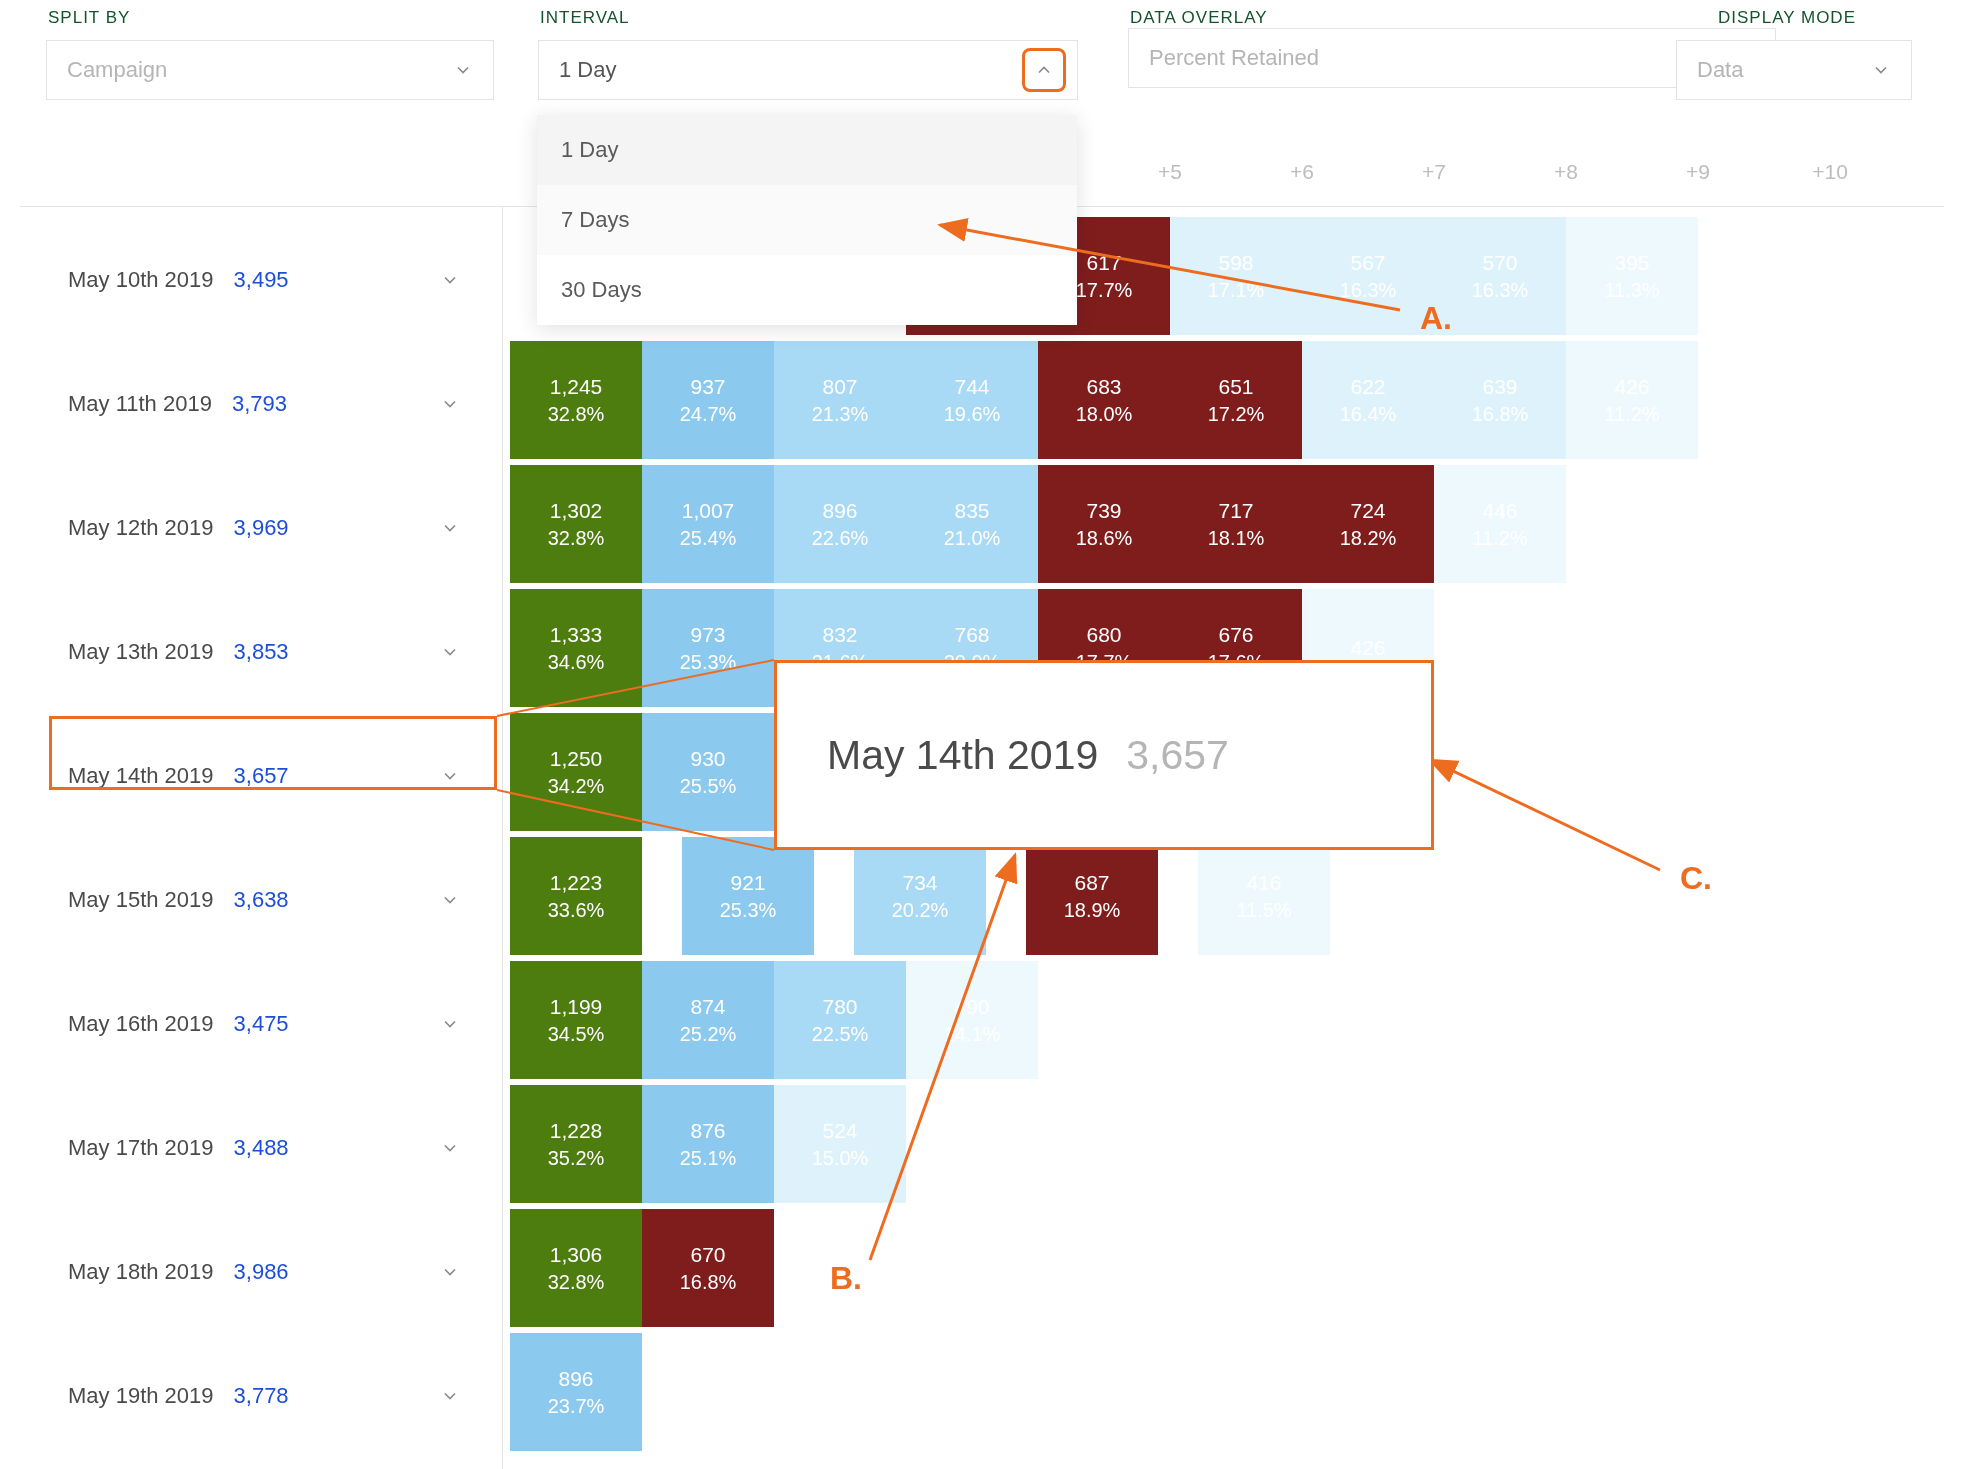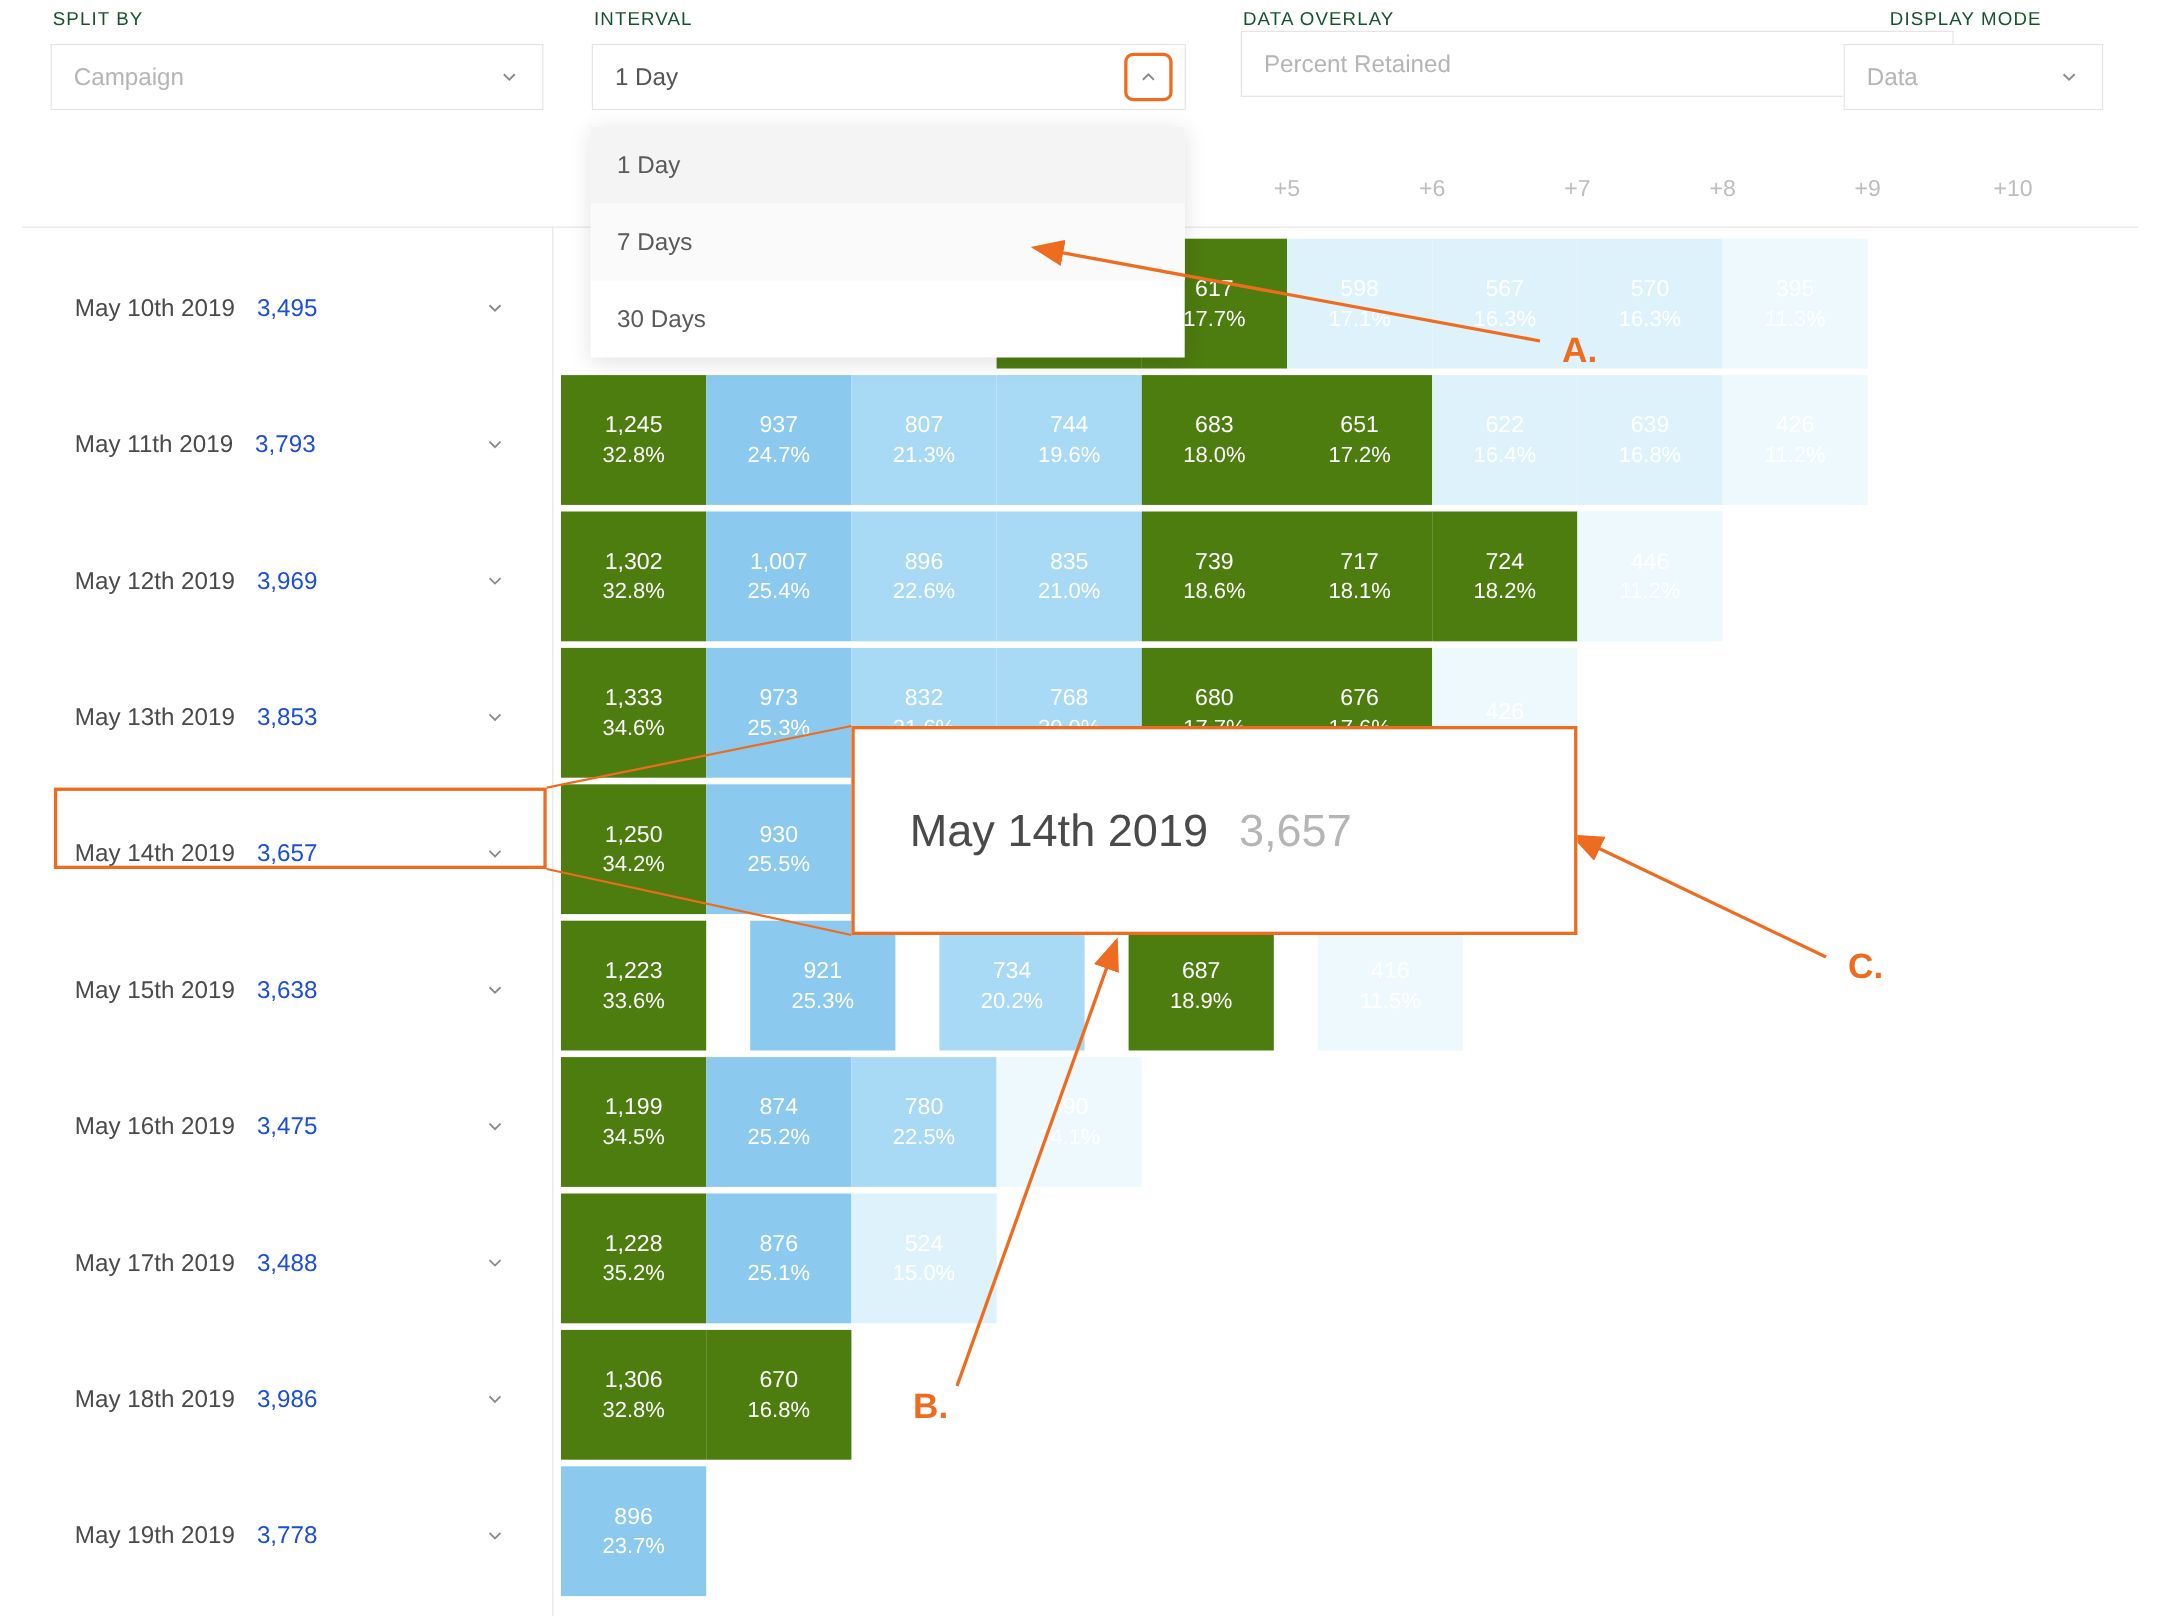--- a/index.html
+++ b/index.html
@@ -159,21 +159,21 @@
     font-size: 21px;
     gap: 4px;
   }
   .cell .val { font-weight: 400; }
   .cell .pct { font-size: 20px; }
 
   
   .s6 { background: #4d7c0f; justify-content: center; }
   .s4 { background: #8cc9ef; }
   .s3 { background: #a8d9f5; }
-  .s2 { background: #4d7c0f; align-items: center; }
+  .s2 { background: #7f1d1d; align-items: center; }
   .s1 { background: #def2fc; }
   .s0 { background: #eef9fe; color:#ffffff; }
 
   
   .orange-box {
     position: absolute;
     border: 3px solid #ed6c1f;
     z-index: 30;
   }
   .orange-box.small {

